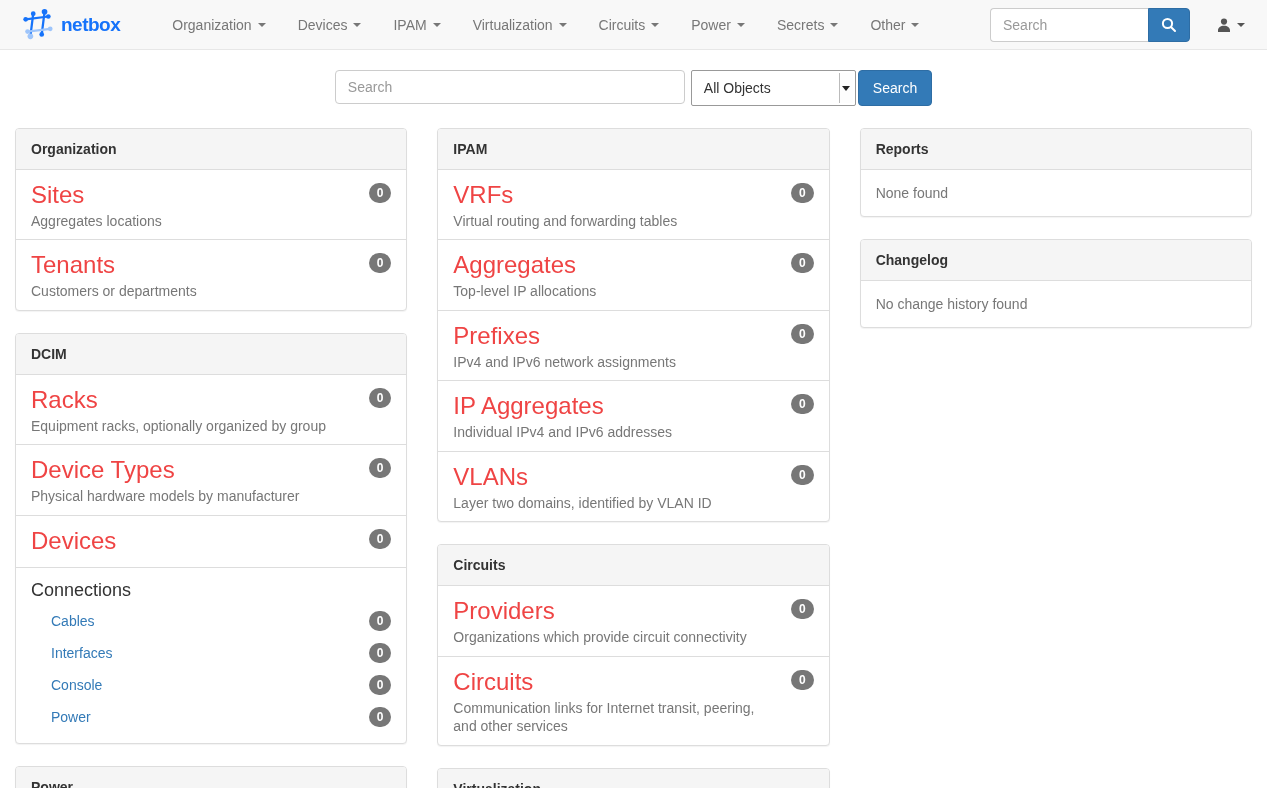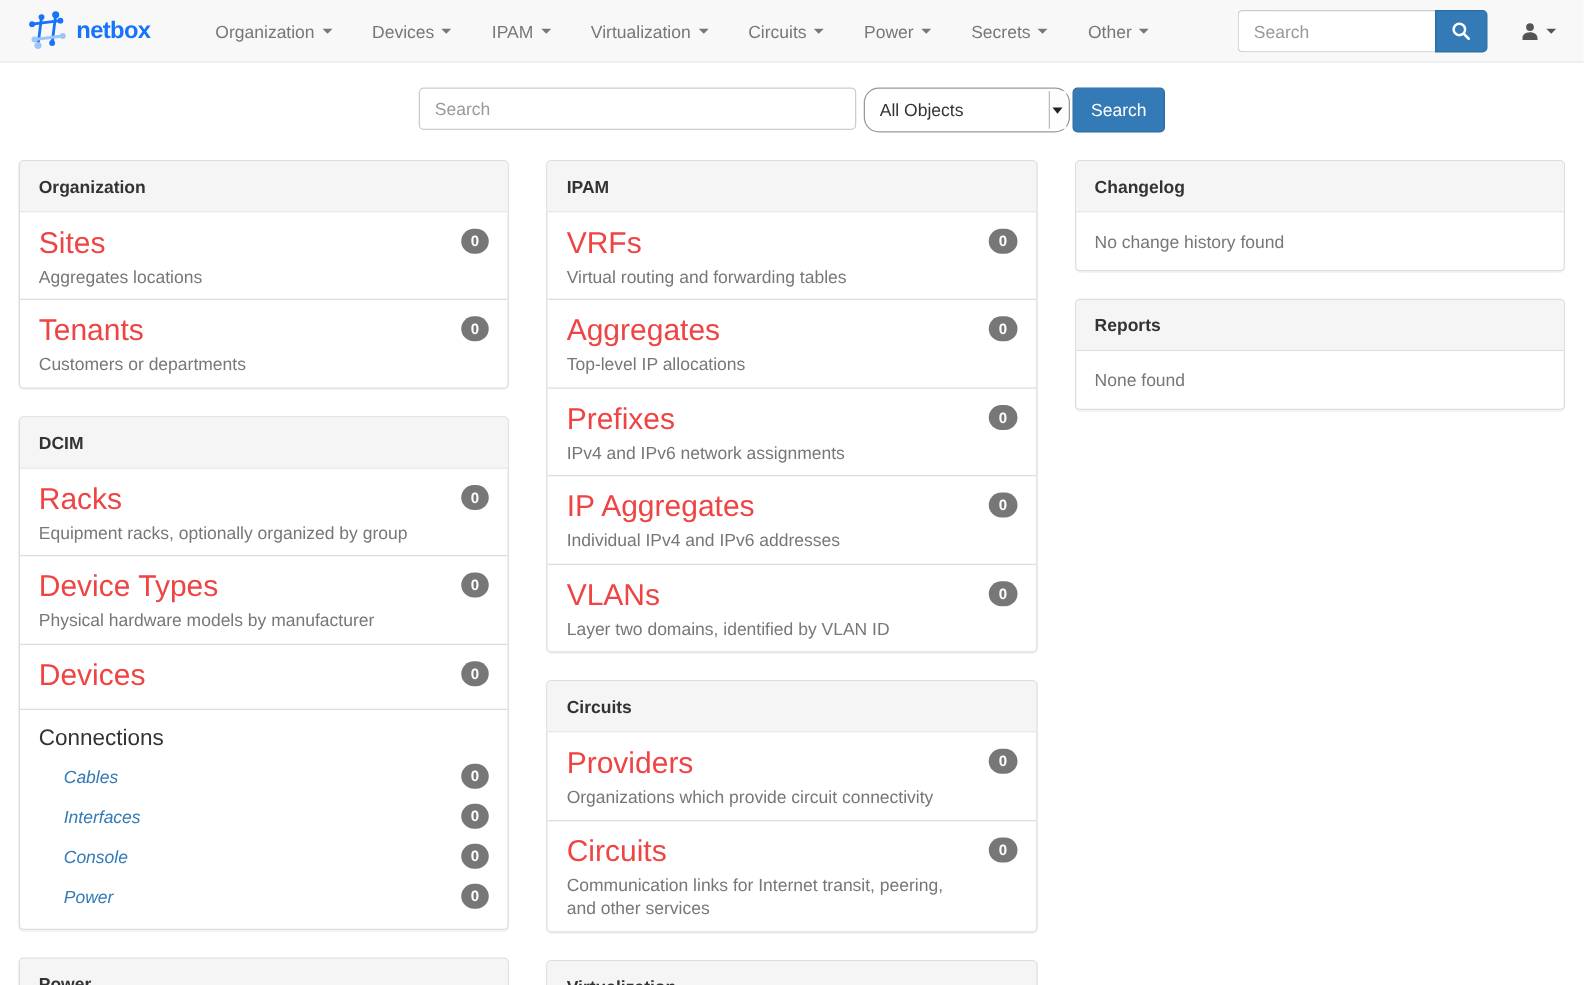--- a/index.html
+++ b/index.html
@@ -19,39 +19,39 @@
   .nav-search input { width: 158px; height: 34px; border: 1px solid #ccc; border-right: none; border-radius: 4px 0 0 4px; padding: 6px 12px; font-size: 14px; color: #555; outline: none; background: #fff; }
   .nav-search input::placeholder { color: #999; }
   .nav-search button { width: 42px; height: 34px; background: #337ab7; border: 1px solid #2e6da4; border-radius: 0 4px 4px 0; display: flex; align-items: center; justify-content: center; cursor: pointer; }
   .user-menu { display: flex; align-items: center; gap: 5px; padding: 0 10px; cursor: pointer; }
   .user-menu .caret { border-top-color: #555; }
 
   
   .search-hero { display: flex; justify-content: center; align-items: flex-start; margin: 20px 0 22px; }
   .hero-input { width: 350px; height: 34px; border: 1px solid #ccc; border-radius: 4px; padding: 6px 12px; font-size: 14px; color: #555; outline: none; }
   .hero-input::placeholder { color: #999; }
-  .fake-select { width: 165px; height: 36px; margin-left: 6px; border: 1px solid #999; border-radius: 12px; background: #fff; display: flex; align-items: center; justify-content: space-between; padding: 2px 2px 2px 12px; cursor: pointer; color: #333; }
+  .fake-select { width: 165px; height: 36px; margin-left: 6px; border: 1px solid #999; border-radius: 2px; background: #fff; display: flex; align-items: center; justify-content: space-between; padding: 2px 2px 2px 12px; cursor: pointer; color: #333; }
   .select-arrow-box { width: 14px; height: 30px; border-left: 1px solid #bbb; display: flex; align-items: center; justify-content: center; background: #fdfdfd; }
   .arrow-tri { width: 0; height: 0; border-left: 4px solid transparent; border-right: 4px solid transparent; border-top: 5px solid #222; }
   .btn-primary { height: 36px; margin-left: 2px; background: #337ab7; border: 1px solid #2e6da4; border-radius: 4px; color: #fff; font-size: 14px; padding: 6px 14px; cursor: pointer; font-family: inherit; }
 
   
   .main { display: grid; grid-template-columns: 1fr 1fr 1fr; column-gap: 30px; padding: 0 15px; align-items: start; }
   .col { min-width: 0; }
   .panel { border: 1px solid #ddd; border-radius: 4px; background: #fff; box-shadow: 0 1px 1px rgba(0,0,0,.05); margin-bottom: 22px; }
   .panel-header { background: #f5f5f5; border-bottom: 1px solid #ddd; border-radius: 3px 3px 0 0; padding: 12px 15px; font-weight: bold; color: #333; }
   .panel-item { position: relative; padding: 9px 55px 9px 15px; }
   .panel-item + .panel-item, .subsection { border-top: 1px solid #ddd; }
   .item-title { display: inline-block; font-size: 24px; color: #ef4444; margin: 2px 0 3px; }
   .item-desc { color: #777; line-height: 1.32; }
   .badge { position: absolute; right: 15px; top: 13px; background: #777; color: #fff; font-size: 12px; font-weight: bold; line-height: 1; padding: 4px 8px; border-radius: 10px; }
   .subsection { padding: 8px 0 10px; }
   .subsection-title { font-size: 18px; color: #333; padding: 4px 15px 4px; }
   .conn-row { position: relative; padding: 8px 55px 8px 35px; }
-  .conn-link { color: #337ab7; font-size: 14px; font-style: italic; }
+  .conn-link { color: #337ab7; font-size: 14px; }
   .conn-row .badge { top: 6px; }
   .panel-body-empty { padding: 15px; color: #777; }
 </style>
 </head>
 <body>
 
 <nav class="navbar">
   <a class="brand">
     <span style="display:flex;">
       <svg width="34" height="34" viewBox="0 0 36 36">
@@ -252,22 +252,22 @@
       <div class="panel-header">Virtualization</div>
       <div class="panel-item">
         <a class="item-title">Clusters</a>
         <span class="badge">0</span>
       </div>
     </div>
   </div>
 
   <div class="col">
     <div class="panel">
+      <div class="panel-header">Reports</div>
+      <div class="panel-body-empty">None found</div>
+    </div>
+    <div class="panel">
       <div class="panel-header">Changelog</div>
       <div class="panel-body-empty">No change history found</div>
     </div>
-    <div class="panel">
-      <div class="panel-header">Reports</div>
-      <div class="panel-body-empty">None found</div>
-    </div>
   </div>
 
 </div>
 
 </body></html>

